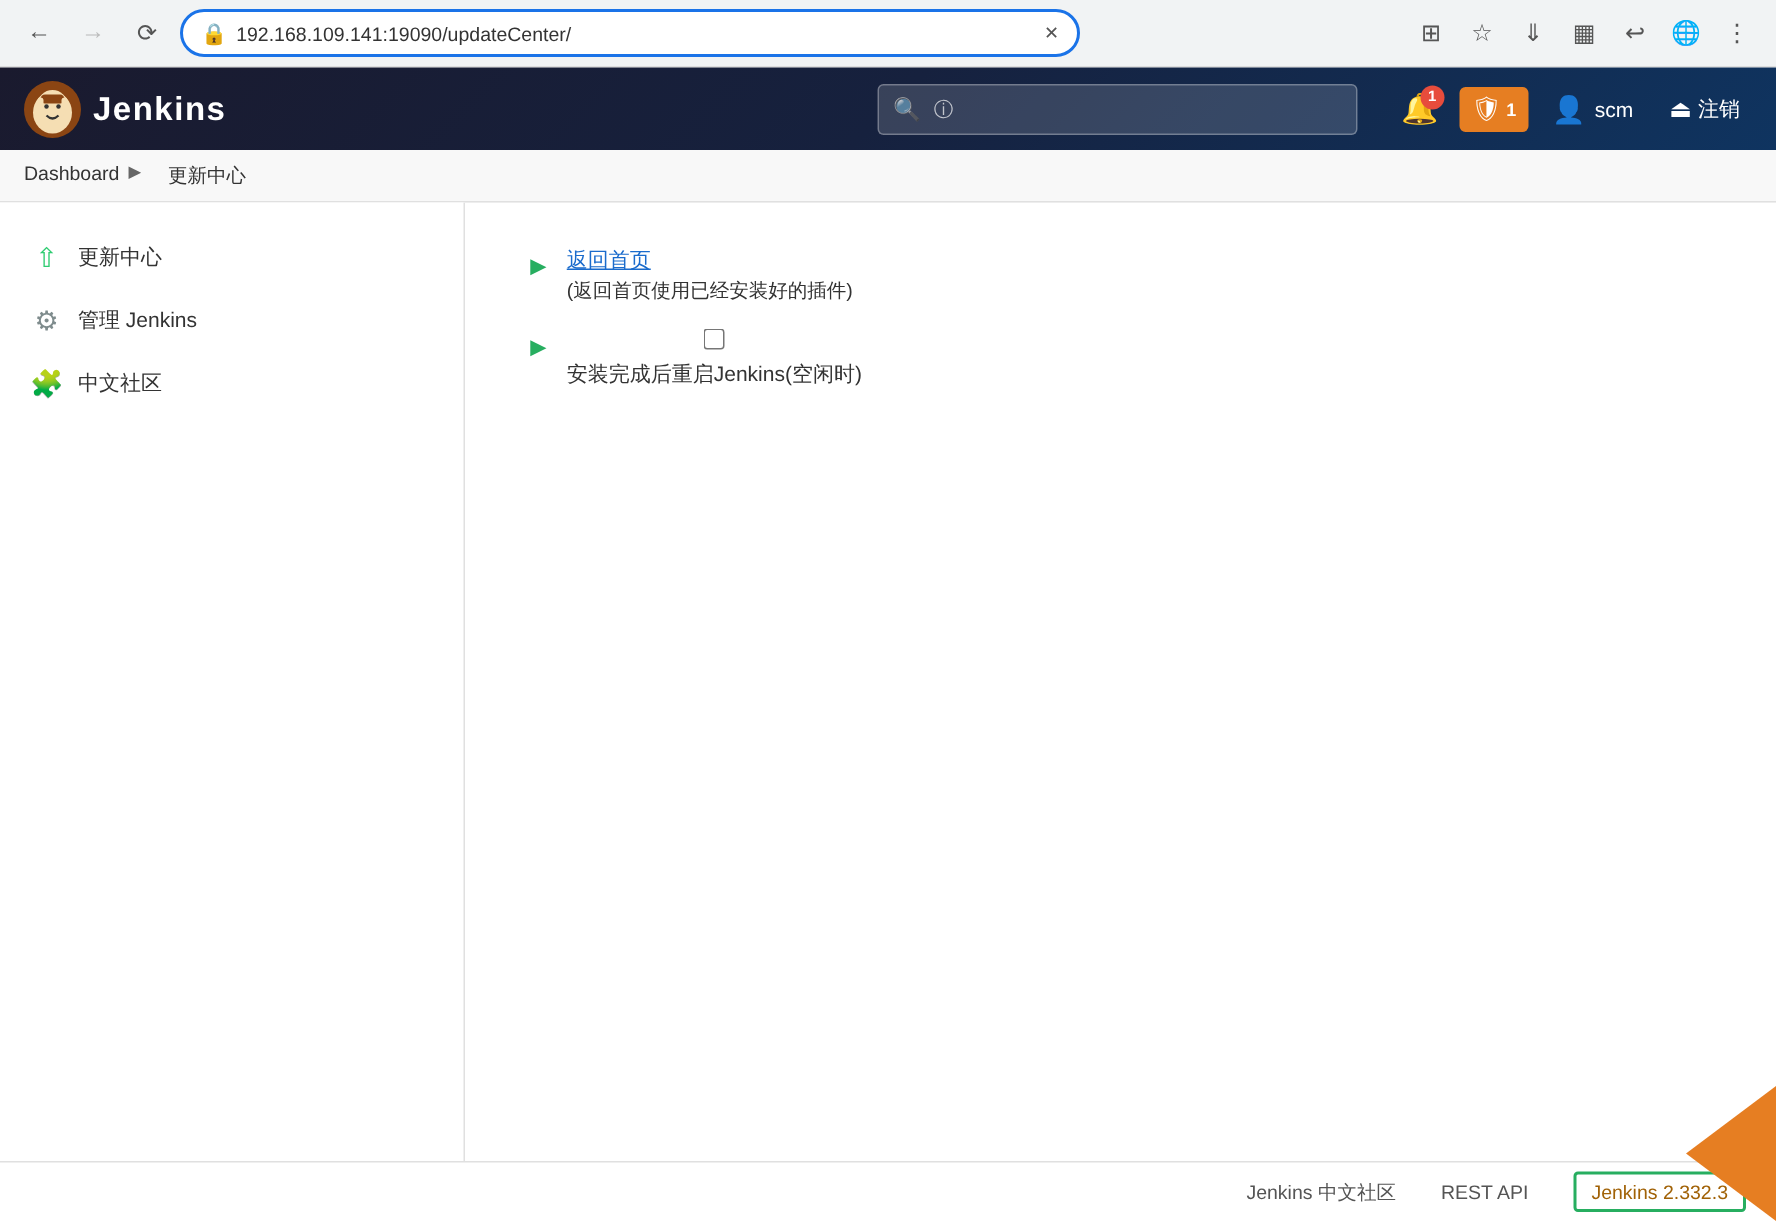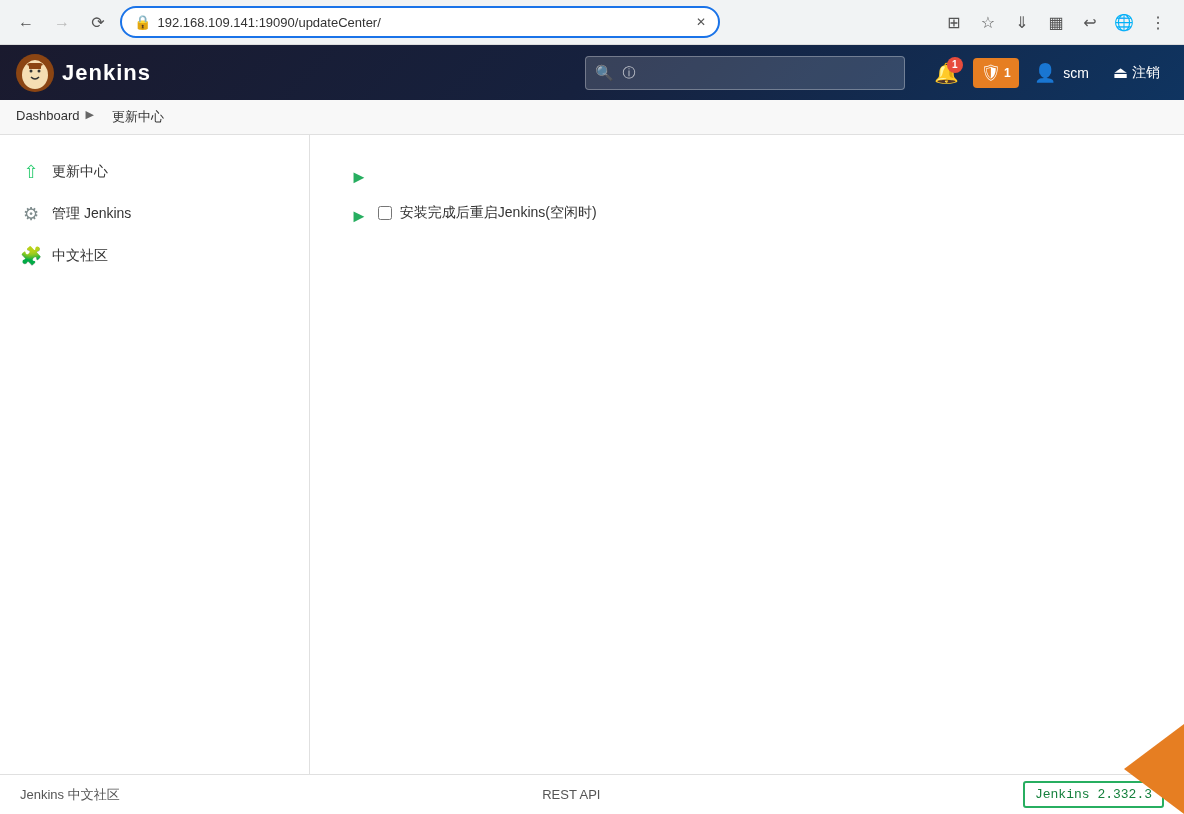--- a/index.html
+++ b/index.html
@@ -254,53 +254,53 @@
     }
     .action-desc {
       color: #333;
       font-size: 13px;
       margin-top: 2px;
     }
     .checkbox-item {
       display: flex;
       align-items: center;
       gap: 8px;
+      flex-direction: column;
     }
     .checkbox-item input[type="checkbox"] {
       width: 14px; height: 14px;
       cursor: pointer;
     }
 
     
     .footer {
       background: #fff;
       border-top: 1px solid #e0e0e0;
       height: 40px;
       display: flex;
       align-items: center;
-      justify-content: space-between;
+      justify-content: flex-end;
       padding: 0 20px;
       gap: 30px;
       font-size: 13px;
       color: #555;
     }
     .footer-link {
       color: #555;
       cursor: pointer;
       text-decoration: none;
     }
     .jenkins-version-btn {
       border: 2px solid #27ae60;
       padding: 4px 10px;
       border-radius: 3px;
       font-size: 13px;
-      color: #15803d;
+      color: #a16207;
       cursor: pointer;
       background: #fff;
-      font-family: Liberation Mono, monospace;
     }
 
   </style>
 </head>
 <body>
 
 <div class="browser-chrome">
   <button class="browser-nav-btn">←</button>
   <button class="browser-nav-btn disabled">→</button>
   <button class="browser-nav-btn">⟳</button>
@@ -382,20 +382,24 @@
     <a class="sidebar-item" href="#">
       <span class="sidebar-icon puzzle">🧩</span>
       <span>中文社区</span>
     </a>
   </div>
 
   <div class="content">
 
     <div class="action-item">
       <span class="arrow-icon">►</span>
+      <div>
+        <a class="action-link" href="#">返回首页</a>
+        <div class="action-desc">(返回首页使用已经安装好的插件)</div>
+      </div>
     </div>
 
     <div class="action-item">
       <span class="arrow-icon">►</span>
       <div class="checkbox-item">
         <input type="checkbox" id="restart-cb" style="">
         <label for="restart-cb">安装完成后重启Jenkins(空闲时)</label>
       </div>
     </div>
   </div>

